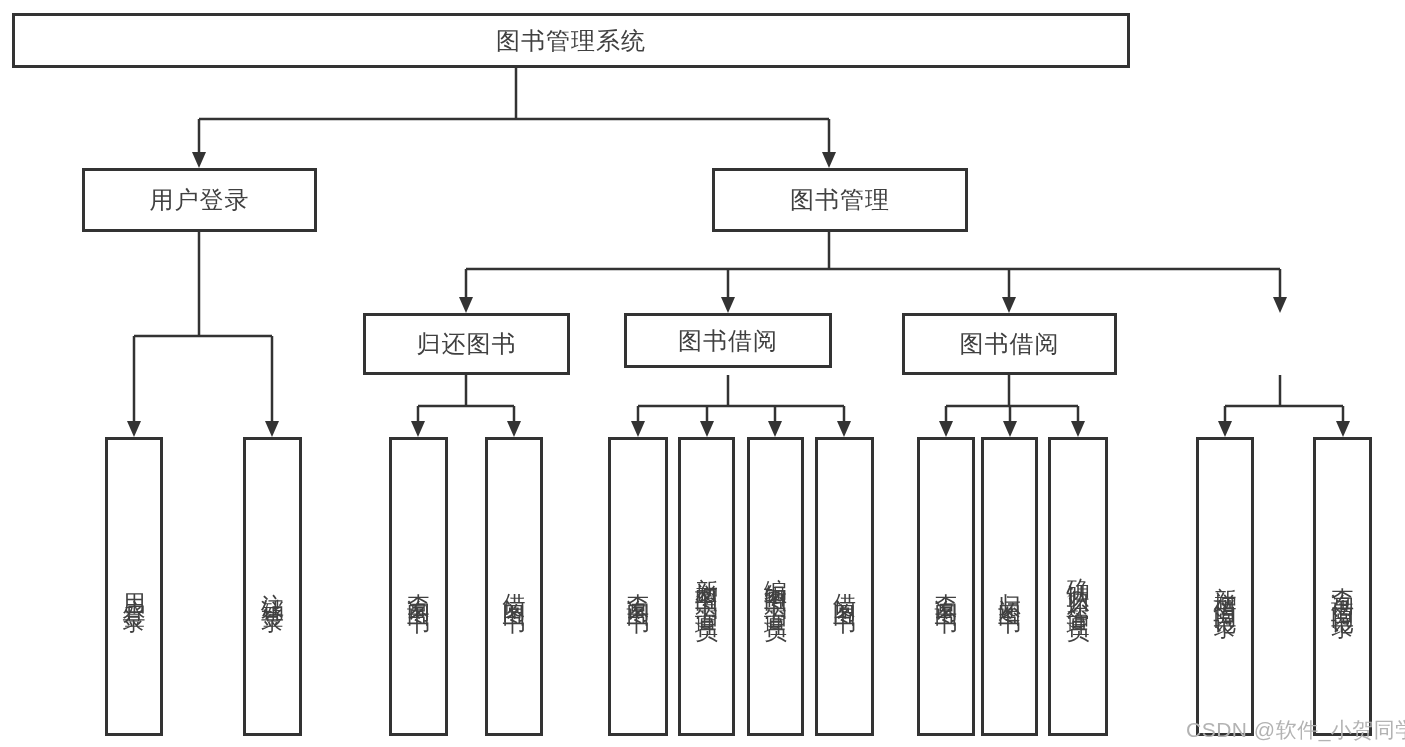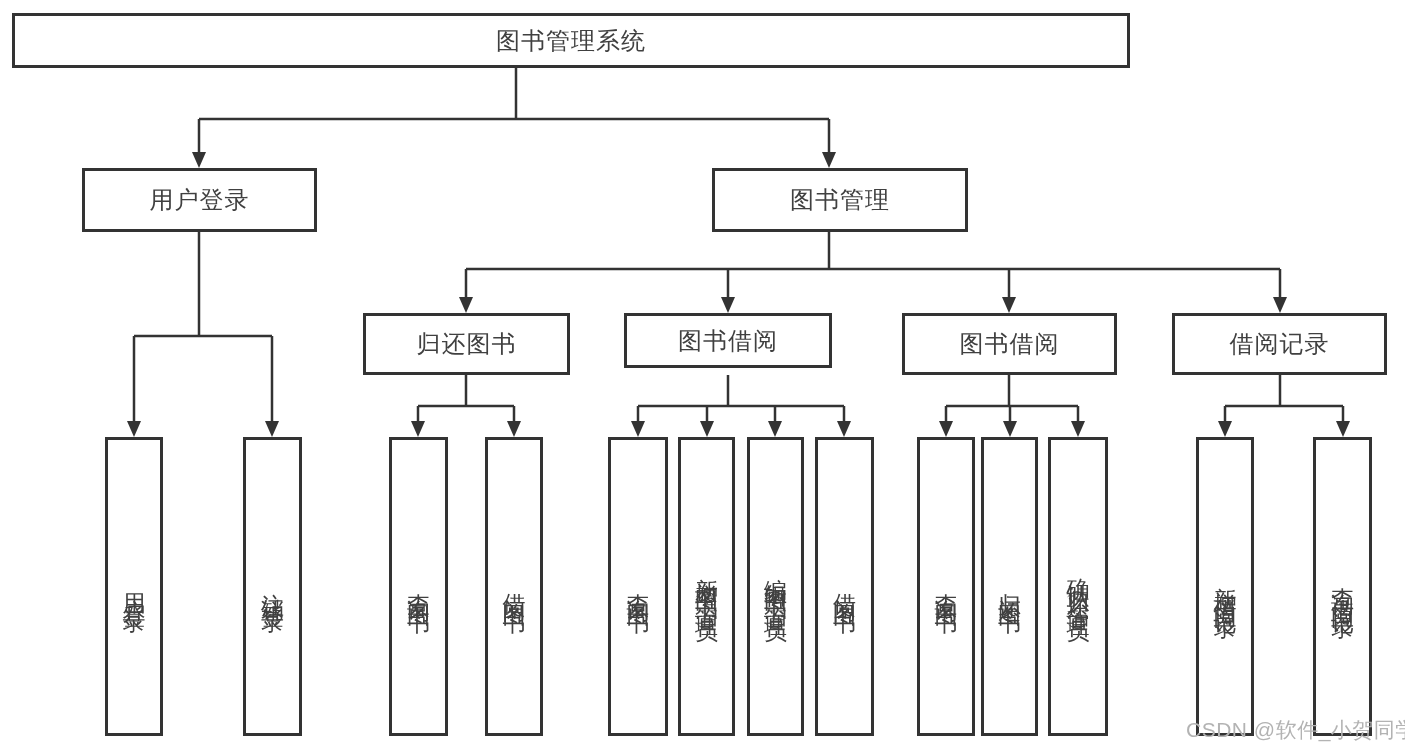--- a/index.html
+++ b/index.html
@@ -121,21 +121,20 @@
   </svg>
 
   <div class="node hbox" style="left:12px;top:13px;width:1118px;height:55px">图书管理系统</div>
 
   <div class="node hbox" style="left:82px;top:168px;width:235px;height:64px">用户登录</div>
   <div class="node hbox" style="left:712px;top:168px;width:256px;height:64px">图书管理</div>
 
   <div class="node hbox" style="left:363px;top:313px;width:207px;height:62px">归还图书</div>
   <div class="node hbox" style="left:624px;top:313px;width:208px;height:55px">图书借阅</div>
   <div class="node hbox" style="left:902px;top:313px;width:215px;height:62px">图书借阅</div>
-  <div class="node hbox" style="left:1172px;top:313px;width:215px;height:62px">借阅记录</div>
 
   <div class="node vbox" style="left:105px;width:58px">
     <span class="vtext">用户登录</span>
   </div>
   <div class="node vbox" style="left:243px;width:59px">
     <span class="vtext">注销登录</span>
   </div>
 
   <div class="node vbox" style="left:389px;width:59px">
     <span class="vtext">查询图书</span>

